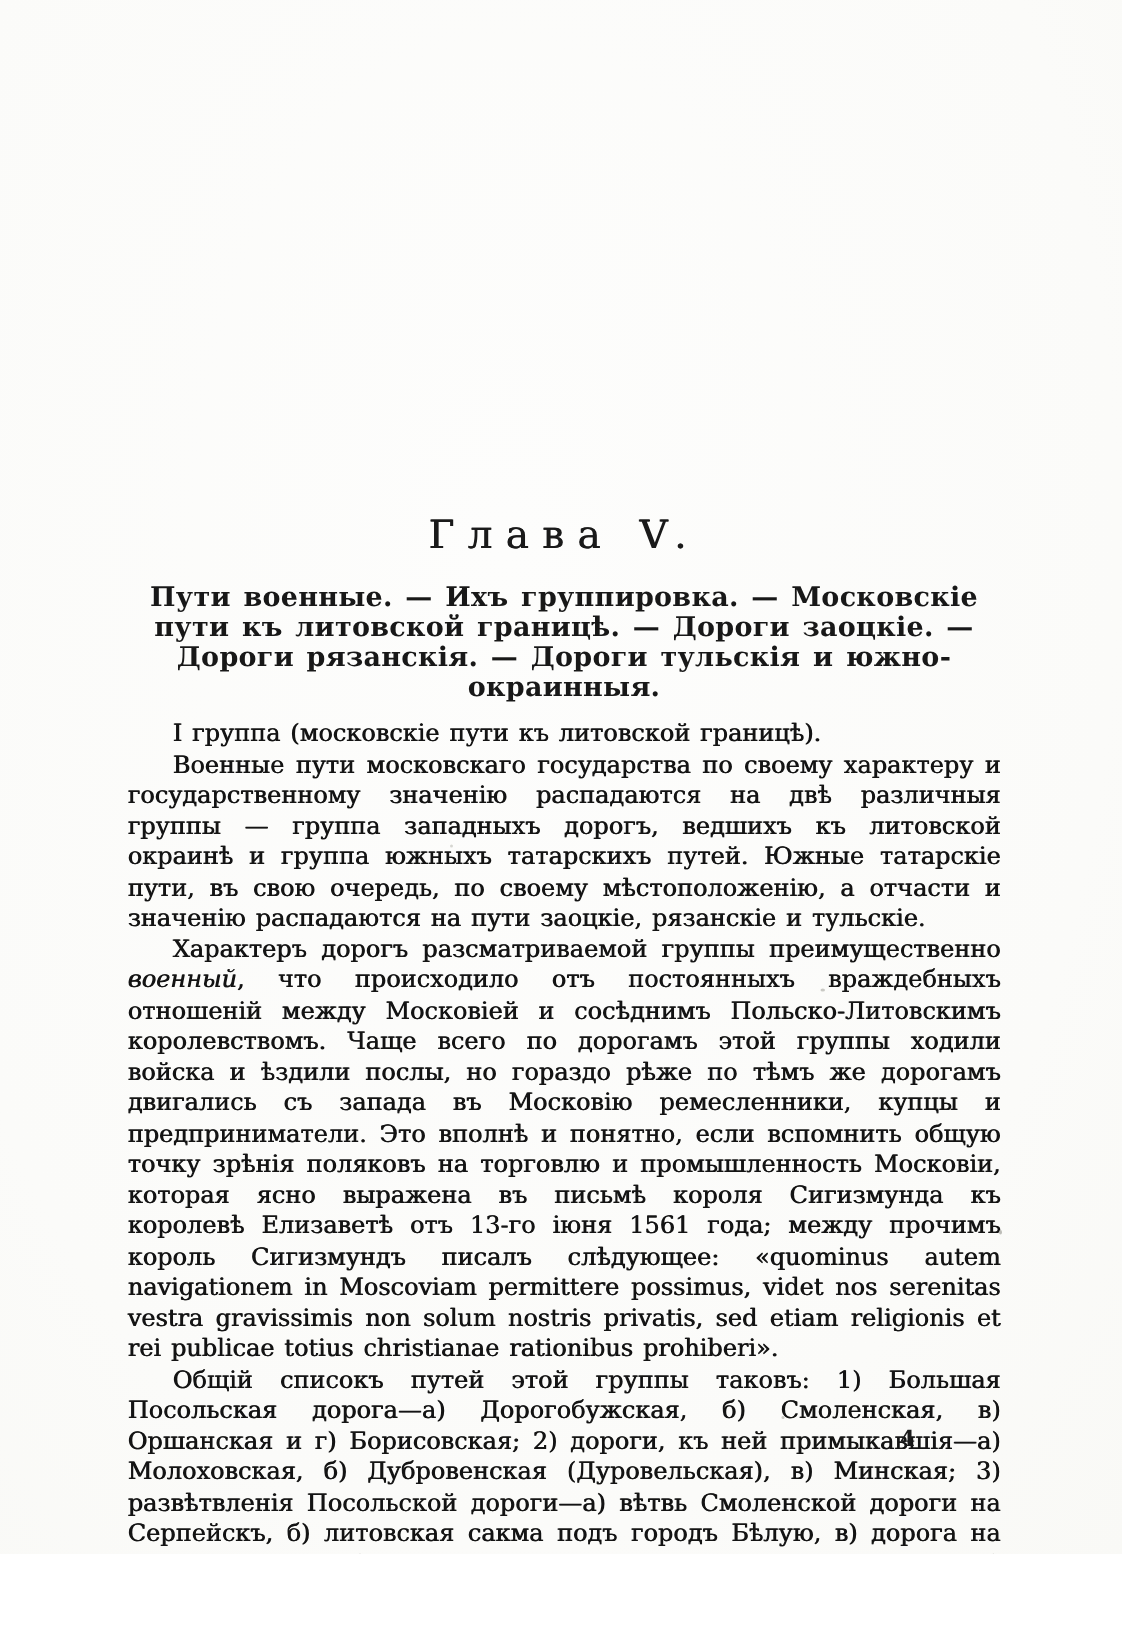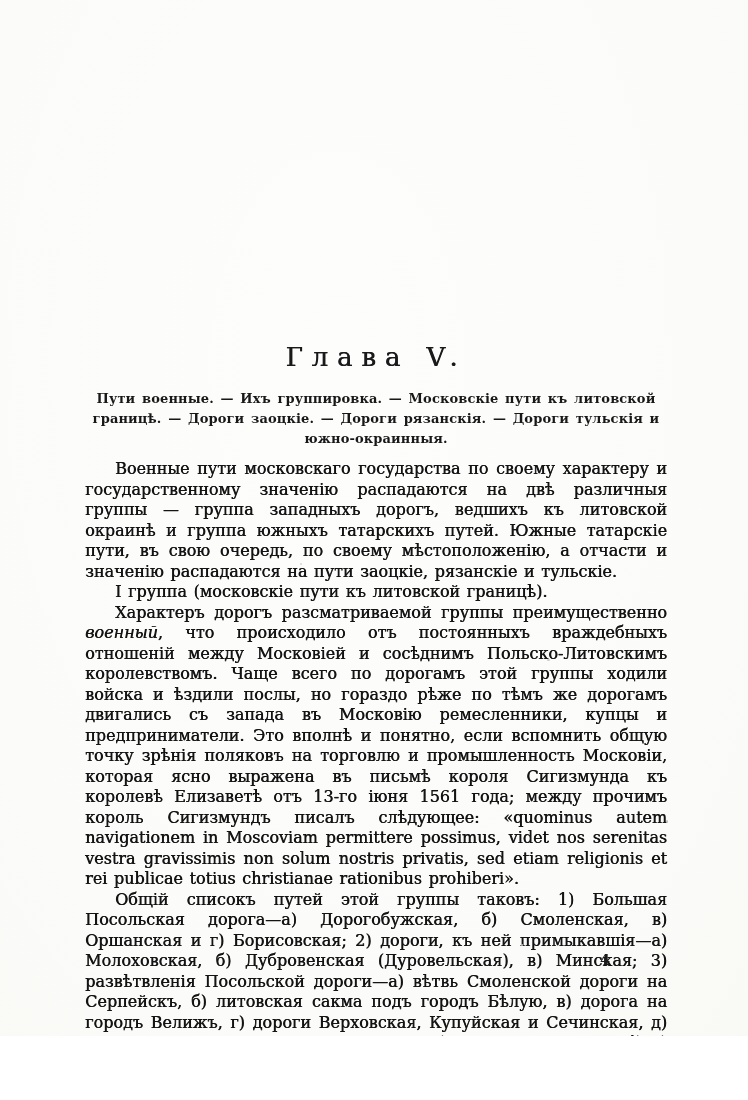--- a/index.html
+++ b/index.html
@@ -27,21 +27,21 @@
     font-size: 26px;
     font-weight: normal;
     text-align: center;
     letter-spacing: 0.34em;
     color: #1a1a1a;
     text-shadow: 0.4px 0 0 currentColor;
     white-space: nowrap;
   }
   .chapter-subtitle {
     margin: 17px 0 0 0;
-    font-size: 13px;
+    font-size: 18px;
     font-weight: bold;
     line-height: 20px;
     text-align: center;
     color: #181818;
     letter-spacing: 0.01em;
     word-spacing: 2px;
   }
   .body-text {
     margin-top: 10px;
     font-size: 16px;
@@ -83,23 +83,23 @@
 <div class="page">
 
   <div class="text-block">
 
     <h1 class="chapter-title">Глава V.</h1>
 
     <p class="chapter-subtitle">Пути военные. — Ихъ группировка. — Московскіе пути къ литовской границѣ. — Дороги заоцкіе. — Дороги рязанскія. — Дороги тульскія и южно-окраинныя.</p>
 
     <div class="body-text">
 
+      <p>I группа (московскіе пути къ литовской границѣ).</p>
+
       <p>Военные пути московскаго государства по своему характеру и государственному значенію распадаются на двѣ различныя группы — группа западныхъ дорогъ, ведшихъ къ литовской окраинѣ и группа южныхъ татарскихъ путей. Южные татарскіе пути, въ свою очередь, по своему мѣстоположенію, а отчасти и значенію распадаются на пути заоцкіе, рязанскіе и тульскіе.</p>
-
-      <p>I группа (московскіе пути къ литовской границѣ).</p>
 
       <p><span>Характеръ дорогъ разсматриваемой группы преимущественно </span><em>военный</em><span>, что происходило отъ постоянныхъ враждебныхъ отношеній между Московіей и сосѣднимъ Польско-Литовскимъ королевствомъ. Чаще всего по дорогамъ этой группы ходили войска и ѣздили послы, но гораздо рѣже по тѣмъ же дорогамъ двигались съ запада въ Московію ремесленники, купцы и предприниматели. Это вполнѣ и понятно, если вспомнить общую точку зрѣнія поляковъ на торговлю и промышленность Московіи, которая ясно выражена въ письмѣ короля Сигизмунда къ королевѣ Елизаветѣ отъ 13-го іюня 1561 года; между прочимъ король Сигизмундъ писалъ слѣдующее: </span><span>«quominus autem navigationem in Moscoviam permittere possimus, videt nos serenitas vestra gravissimis non solum nostris privatis, sed etiam religionis et rei publicae totius christianae rationibus prohiberi».</span></p>
 
       <p>Общій списокъ путей этой группы таковъ: 1) Большая Посольская дорога—а) Дорогобужская, б) Смоленская, в) Оршанская и г) Борисовская; 2) дороги, къ ней примыкавшія—а) Молоховская, б) Дубровенская (Дуровельская), в) Минская; 3) развѣтвленія Посольской дороги—а) вѣтвь Смоленской дороги на Серпейскъ, б) литовская сакма подъ городъ Бѣлую, в) дорога на городъ Велижъ, г) дороги Верховская, Купуйская и Сечинская, д) дороги Рославльская и Мстиславская, е) дорога Катонская; 4) а) Полоцкая дорога и дорога на Порховъ—Опочку, б) дорога съ Ковно и Гродно на Вильно; 5) Вишневецкая</p>
 
     </div>
   </div>
 
   <div class="page-number">4</div>
 

